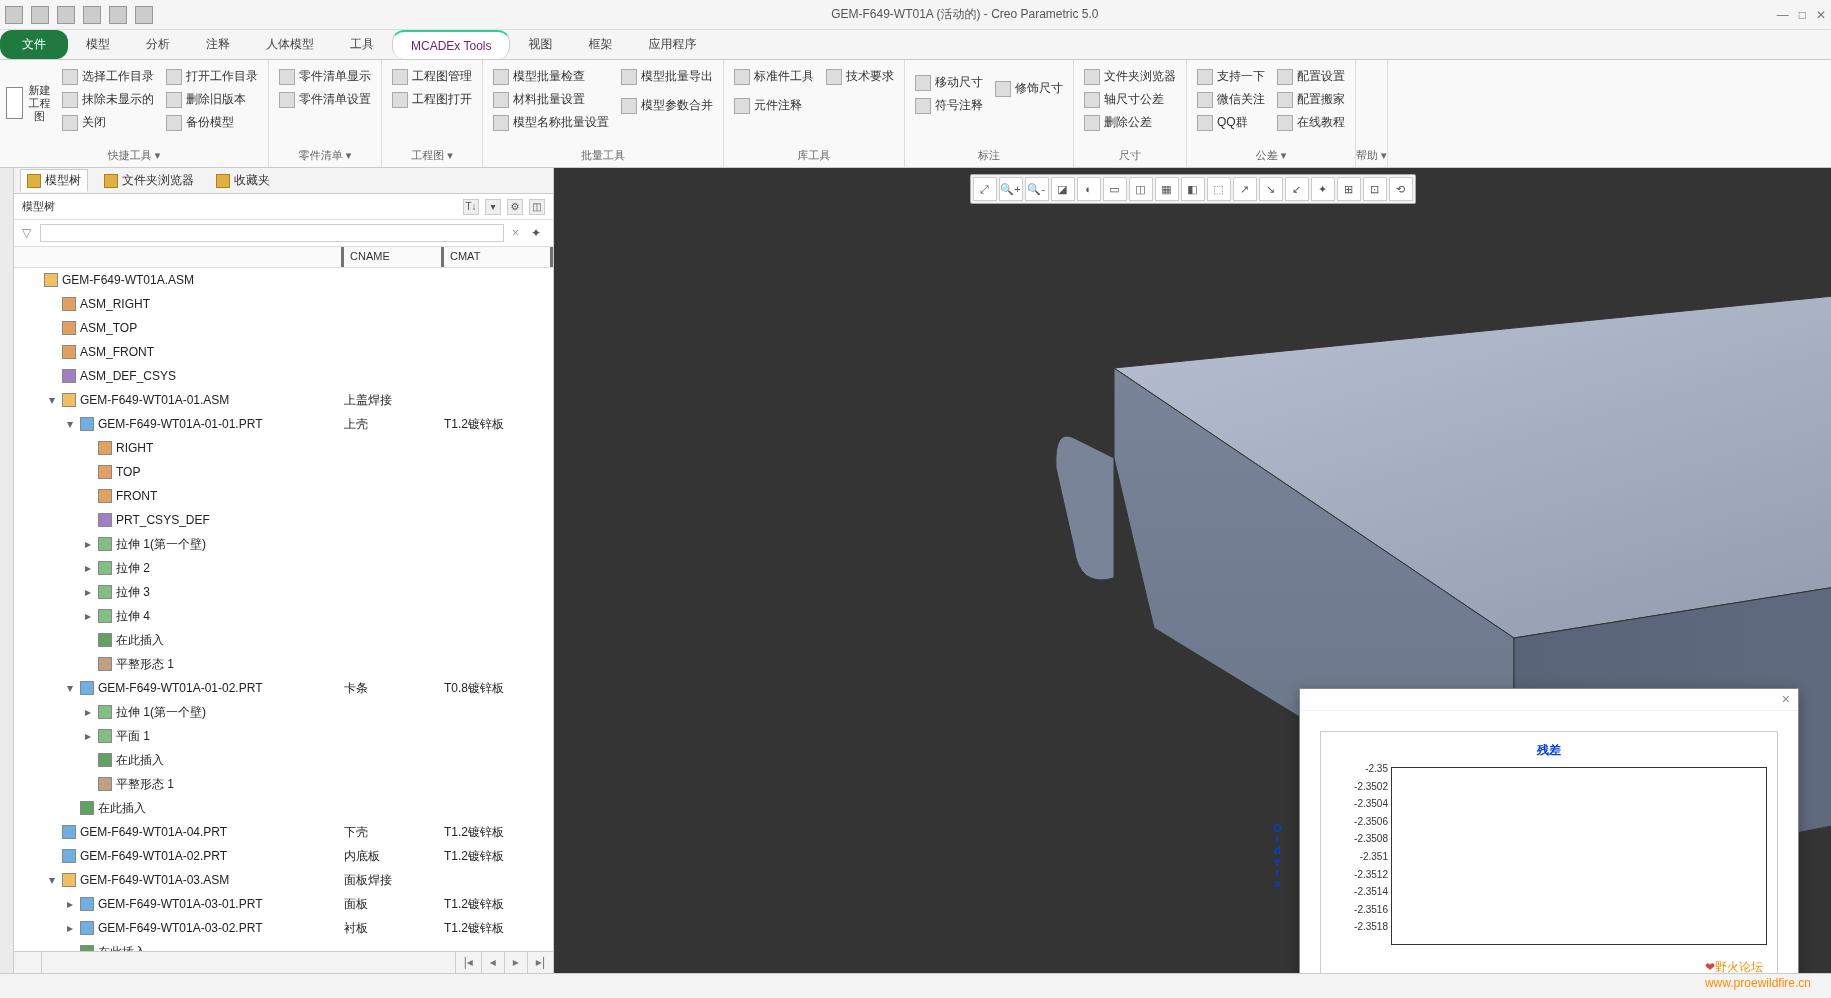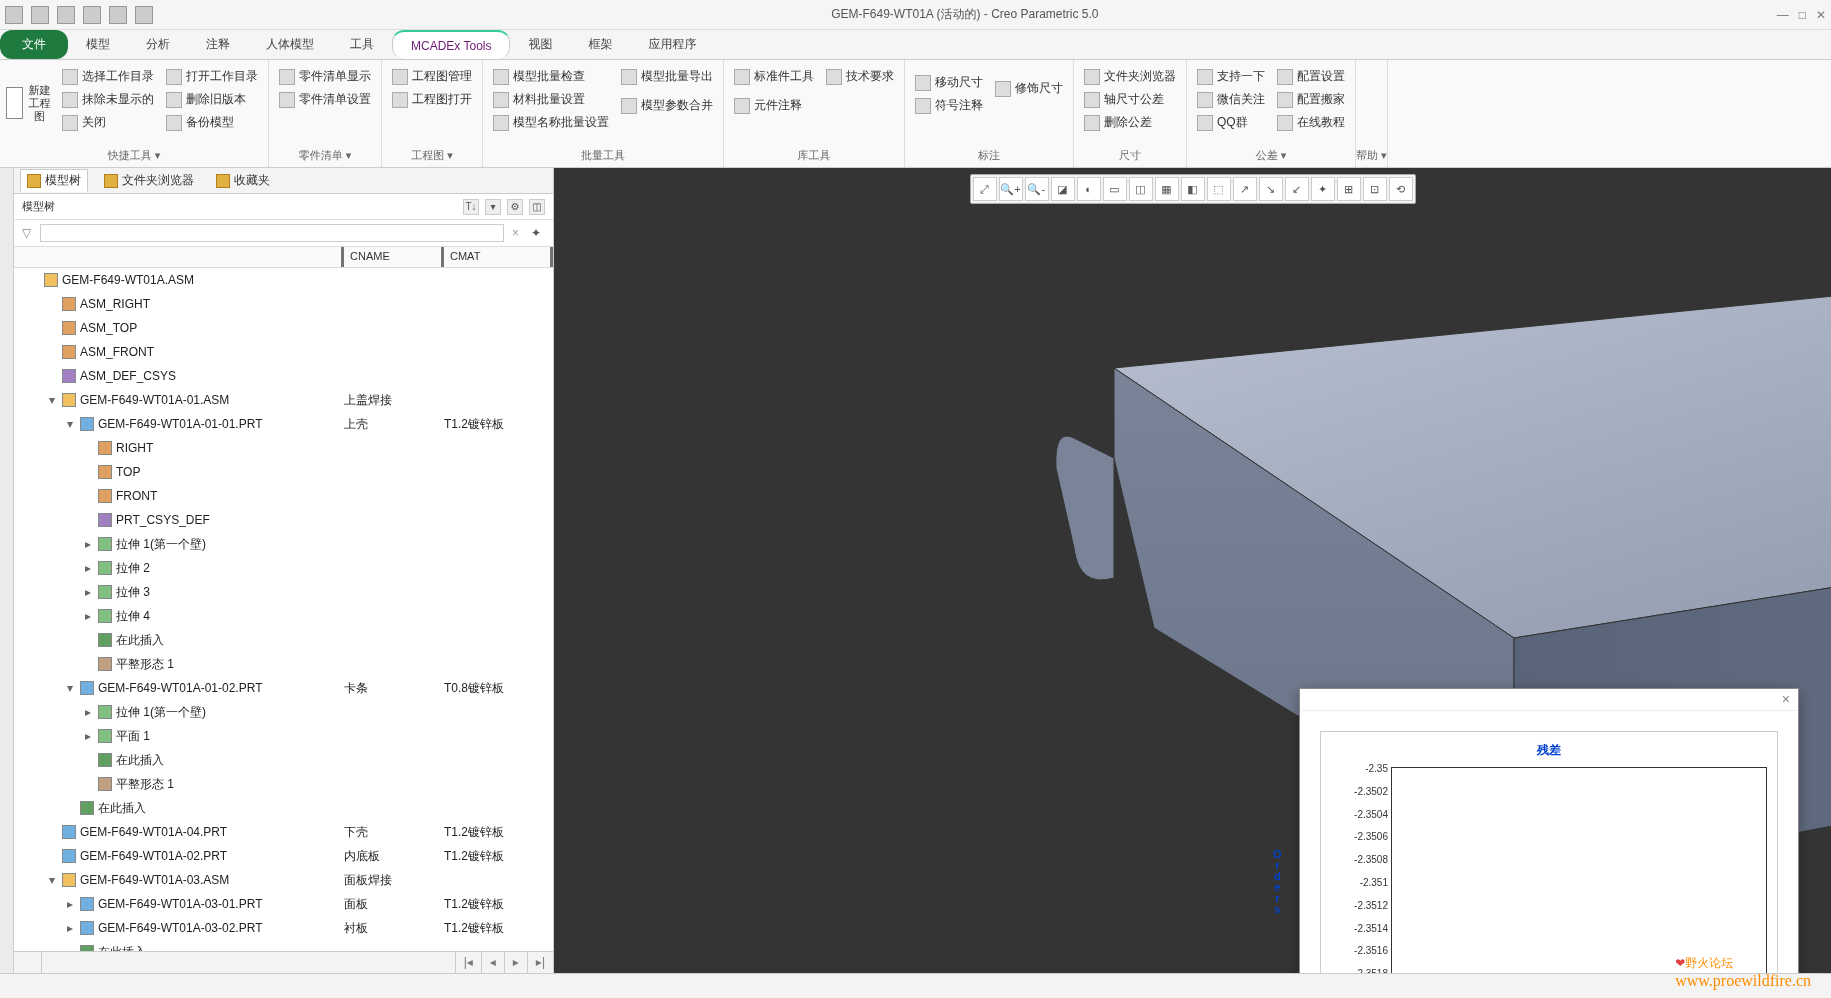--- a/index.html
+++ b/index.html
@@ -62,29 +62,29 @@
 .view-toolbar { position: absolute; top: 6px; left: 50%; transform: translateX(-50%); background: #f3f3f3; border: 1px solid #aaa; display: flex; padding: 2px; gap: 2px; border-radius: 2px; z-index: 10; }
 .vtbtn { width: 24px; height: 24px; background: #fff; border: 1px solid #ccc; cursor: pointer; display: flex; align-items: center; justify-content: center; font-size: 11px; color: #555; }
 .model-3d { position: absolute; top: 120px; left: 280px; width: 1500px; height: 750px; }
 
 .dialog { position: absolute; top: 520px; left: 745px; width: 500px; background: #fff; border: 1px solid #888; box-shadow: 0 3px 12px rgba(0,0,0,.3); z-index: 20; }
 .dlg-title { height: 22px; display: flex; justify-content: flex-end; padding: 2px 8px; border-bottom:1px solid #eee;}
 .dlg-close { cursor: pointer; color: #888; font-size: 14px; }
 .dlg-body { padding: 20px; }
 .chart-frame { border: 1px solid #ccc; padding: 10px; }
 .chart-title { text-align: center; color: #0040cc; font-weight: bold; font-size: 12px; margin-bottom: 8px; }
-.chart-area { position: relative; height: 230px; margin-left: 60px; margin-bottom: 30px; border-left: 1px solid #333; border-bottom: 1px solid #333; border-top:1px solid #333; border-right:1px solid #333;}
+.chart-area { position: relative; height: 178px; margin-left: 60px; margin-bottom: 30px; border-left: 1px solid #333; border-bottom: 1px solid #333; border-top:1px solid #333; border-right:1px solid #333;}
 .y-tick { position: absolute; right: 100%; font-size: 10px; color: #333; transform: translateY(-50%); padding-right: 4px; white-space:nowrap;}
 .y-label { position: absolute; left: -58px; top: 50%; transform: translateY(-50%); color: #0040cc; font-weight: bold; font-size: 11px; line-height: 11px; text-align:center;}
 
 .statusbar { height: 25px; background: #f3f3f3; border-top: 1px solid #ccc; display: flex; align-items: center; padding: 0 10px; justify-content: space-between; }
 
 .watermark { position: absolute; bottom: 8px; right: 20px; z-index: 30; }
 .wm-txt { font-size: 20px; color: #ff8c00; }
-.wm-url { font-size: 16px; color: #ff8c00; text-align:right;font-family:Liberation Serif, serif; }
+.wm-url { font-size: 12px; color: #ff8c00; text-align:right; }
 .heart { color: #e04040; }
 </style>
 </head>
 <body>
 
 <div class="titlebar">
   <div class="titlebar-left">
     <span class="ti"></span>
     <span class="ti"></span>
     <span class="ti"></span>

